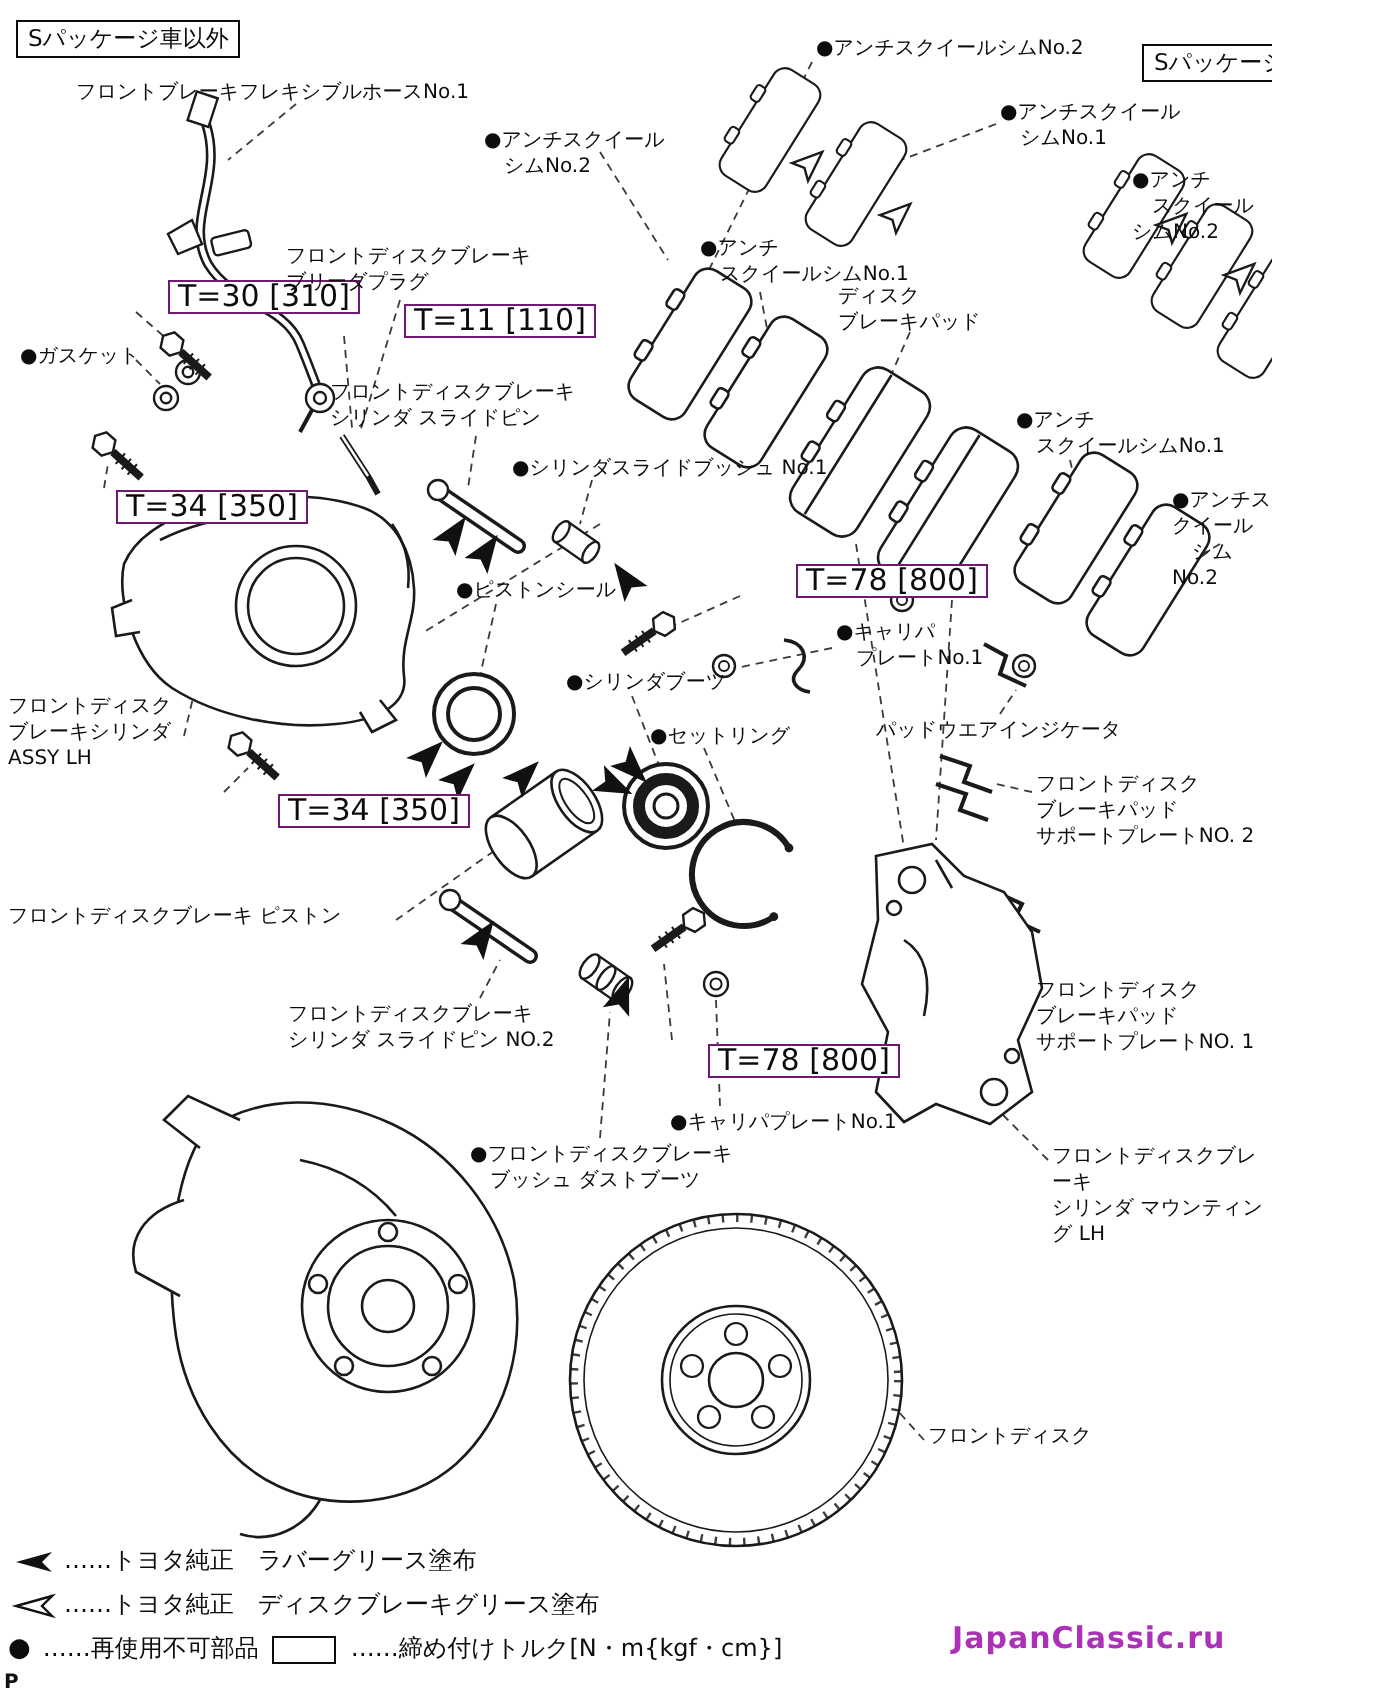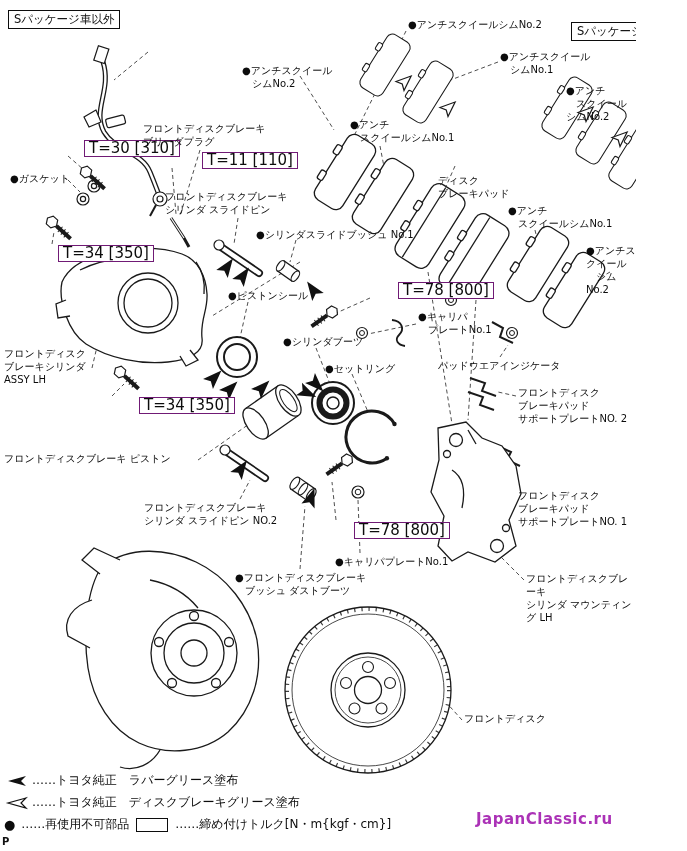--- a/index.html
+++ b/index.html
@@ -271,33 +271,34 @@
   <div class="pkg" style="left:8px; top:10px;">Sパッケージ車以外</div>
   <div class="pkg" style="left:571px; top:22px;">Sパッケージ車</div>
 
   <div class="tq" style="left:36px;  top:140px;">T=30 [310]</div>
   <div class="tq" style="left:154px; top:152px;">T=11 [110]</div>
   <div class="tq" style="left:10px;  top:245px;">T=34 [350]</div>
   <div class="tq" style="left:91px;  top:397px;">T=34 [350]</div>
   <div class="tq" style="left:350px; top:282px;">T=78 [800]</div>
   <div class="tq" style="left:306px; top:522px;">T=78 [800]</div>
 
+  <div class="lbl" style="left:38px;  top:40px;">フロントブレーキフレキシブルホースNo.1</div>
   <div class="lbl" style="left:408px; top:18px;">●アンチスクイールシムNo.2</div>
   <div class="lbl" style="left:500px; top:50px;">●アンチスクイール
 　シムNo.1</div>
   <div class="lbl" style="left:566px; top:84px;">●アンチ
 　スクイールシムNo.2</div>
   <div class="lbl" style="left:242px; top:64px;">●アンチスクイール
 　シムNo.2</div>
   <div class="lbl" style="left:143px; top:122px;">フロントディスクブレーキ
 ブリーダプラグ</div>
   <div class="lbl" style="left:10px;  top:172px;">●ガスケット</div>
   <div class="lbl" style="left:350px; top:118px;">●アンチ
 　スクイールシムNo.1</div>
-  <div class="lbl" style="left:438px; top:142px;margin-top:32px;">ディスク
+  <div class="lbl" style="left:419px; top:142px;">ディスク
 ブレーキパッド</div>
   <div class="lbl" style="left:165px; top:190px;">フロントディスクブレーキ
 シリンダ スライドピン</div>
   <div class="lbl" style="left:256px; top:228px;">●シリンダスライドブッシュ No.1</div>
   <div class="lbl" style="left:508px; top:204px;">●アンチ
 　スクイールシムNo.1</div>
   <div class="lbl" style="left:586px; top:244px;">●アンチスクイール
 　シムNo.2</div>
   <div class="lbl" style="left:228px; top:289px;">●ピストンシール</div>
   <div class="lbl" style="left:418px; top:310px;">●キャリパ

